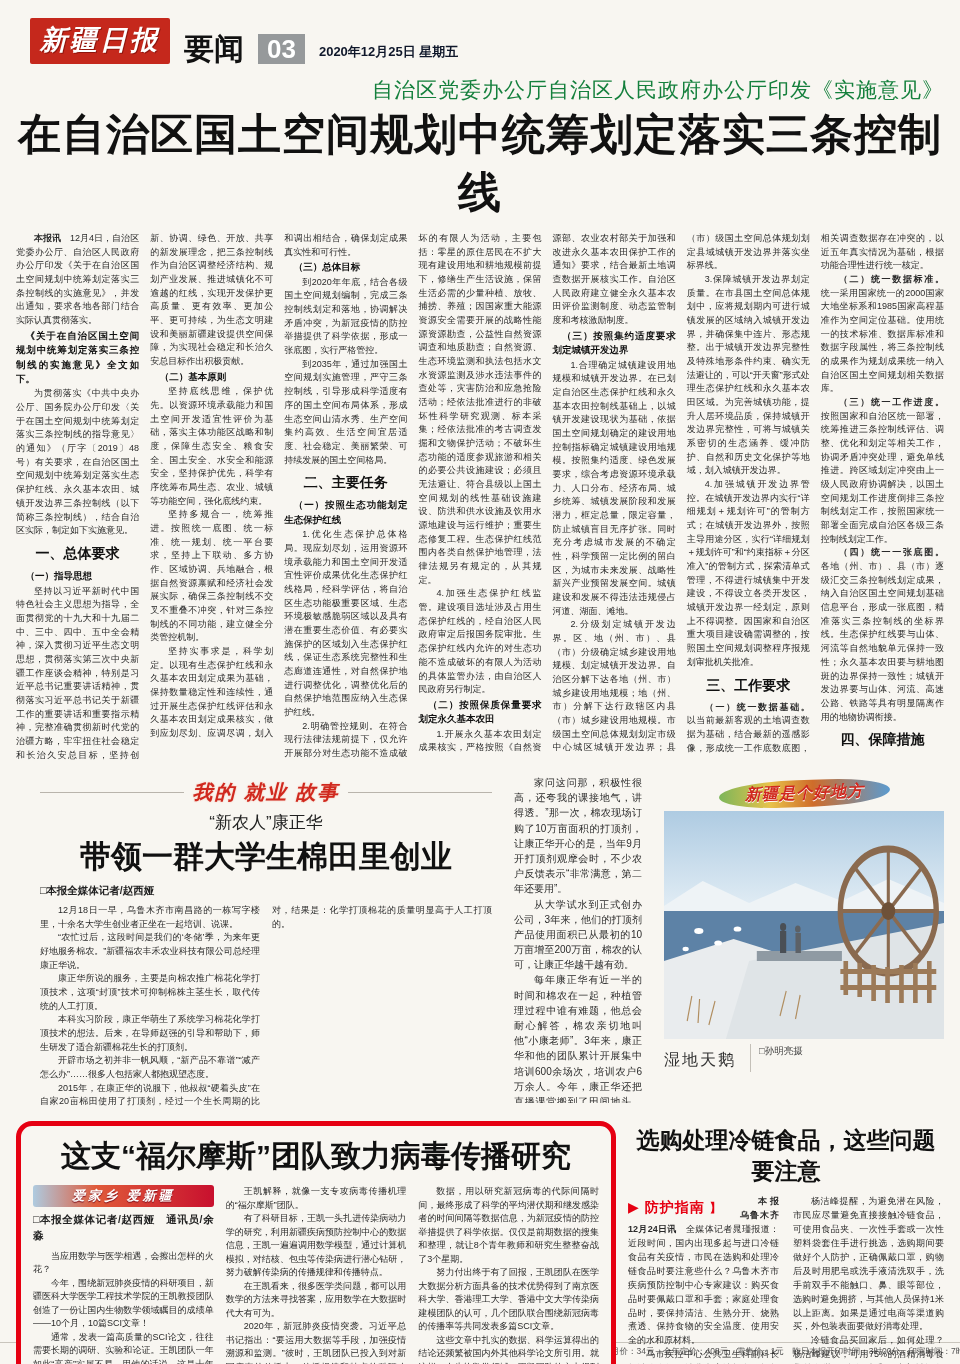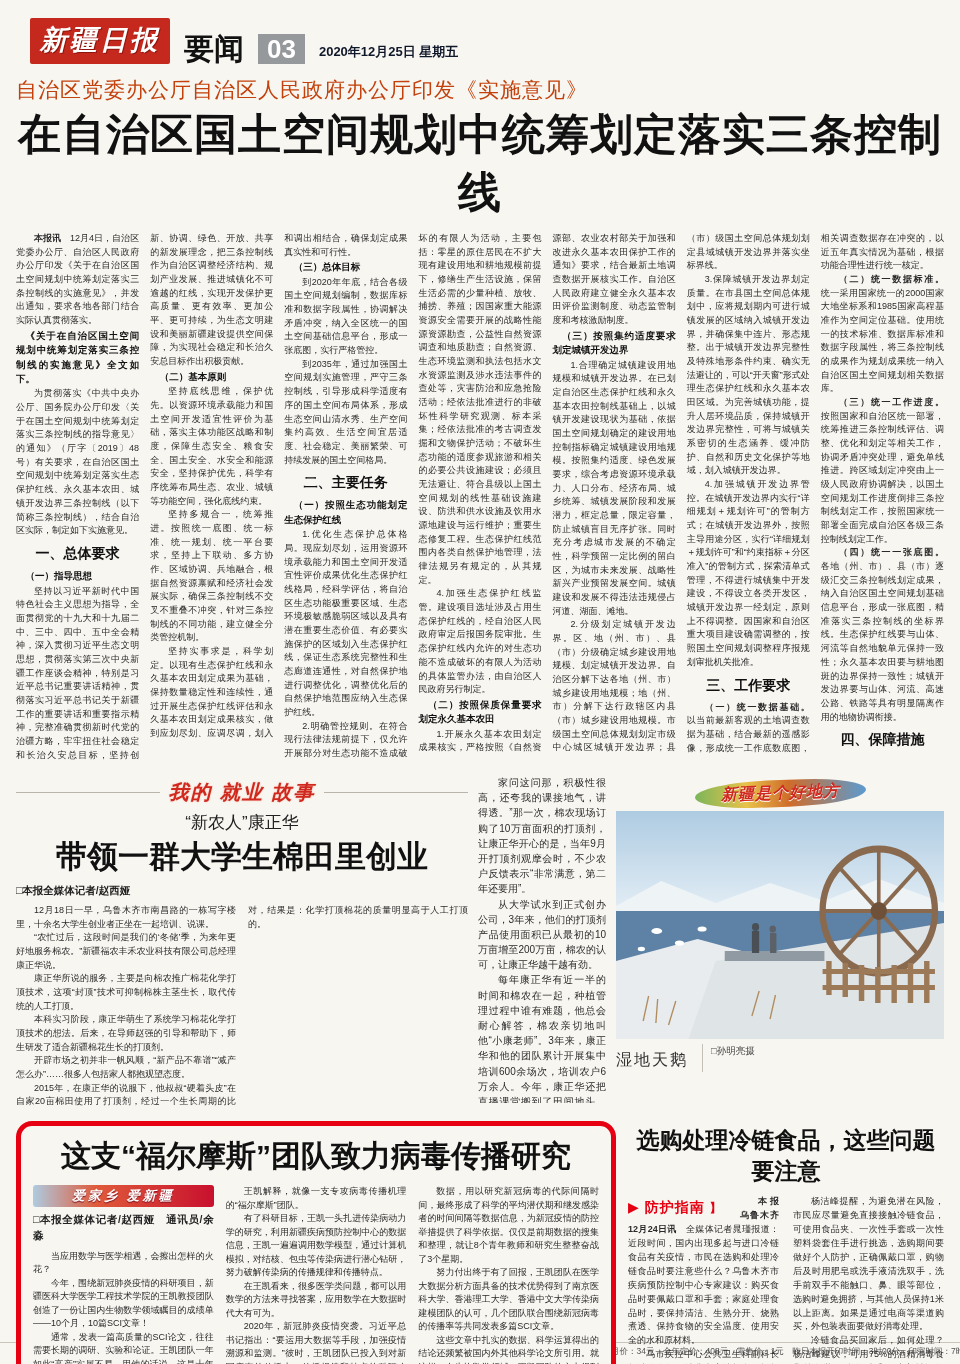--- a/index.html
+++ b/index.html
@@ -7,29 +7,29 @@
         font-family:"Liberation Sans","DejaVu Sans",sans-serif;color:#2a2a2a;overflow:hidden;}
   
   .masthead{display:flex;align-items:flex-end;gap:14px;padding:16px 0 0 30px;height:48px;}
   .logo{background:#c5281c;color:#fff;font-weight:bold;font-size:27px;letter-spacing:3px;
         padding:4px 10px 6px;border-radius:2px;font-style:italic;text-shadow:1px 1px 0 #8e150d;}
   .section-name{font-size:30px;font-weight:bold;color:#111;line-height:1;}
   .pageno{background:#96999b;color:#fff;font-weight:bold;font-size:26px;padding:2px 9px;line-height:1;}
   .dateline{font-size:13px;font-weight:bold;color:#0f172a;padding-bottom:3px;}
   
   .main-art{padding:6px 16px 0;}
-  .kicker{text-align:left;font-size:21px;color:#c2410c;letter-spacing:1px;margin:6px 0 2px;}
+  .kicker{text-align:right;font-size:21px;color:#15803d;letter-spacing:1px;margin:6px 0 2px;}
   .headline-1{text-align:center;font-size:43px;font-weight:bold;color:#111;letter-spacing:1px;margin:2px 0 10px;}
   .body-cols{column-count:7;column-gap:11px;height:535px;column-fill:auto;overflow:hidden;
              font-size:9px;line-height:1.52;text-align:justify;}
   .body-cols p,.cols p{margin:0;text-indent:2em;}
   .body-cols h3,.cols h3{font-size:14px;text-align:center;margin:5px 0;text-indent:0;color:#111;}
   .body-cols h4,.cols h4{font-size:9.5px;margin:1px 0;text-indent:1em;color:#111;}
   
-  .mid{display:flex;gap:10px;padding:8px 16px 0;height:336px;}
+  .mid{display:flex;gap:22px;padding:8px 16px 0;height:336px;margin-left:24px;}
   .mid-a{width:452px;flex:none;}
   .banner-job{display:flex;align-items:center;gap:8px;height:34px;}
   .banner-job:before,.banner-job:after{content:"";flex:1;border-top:1px solid #b9b4ac;}
   .banner-job .txt{color:#d0281e;font-weight:bold;font-style:italic;font-size:20px;letter-spacing:2px;
       text-shadow:0 0 2px #f4c0ae;}
   .kicker2{text-align:center;font-size:17px;margin:2px 0;color:#222;}
   .headline-2{text-align:center;font-size:31px;font-weight:bold;color:#111;margin:0 0 6px;}
   .byline{font-size:10.5px;font-weight:bold;margin:2px 0 6px;color:#222;}
   .cols2{column-count:2;column-gap:12px;height:208px;column-fill:auto;overflow:hidden;
          font-size:9px;line-height:1.52;text-align:justify;}
@@ -92,21 +92,21 @@
         <h4>《关于在自治区国土空间规划中统筹划定落实三条控制线的实施意见》全文如下。</h4>
         <p>为贯彻落实《中共中央办公厅、国务院办公厅印发〈关于在国土空间规划中统筹划定落实三条控制线的指导意见〉的通知》（厅字〔2019〕48号）有关要求，在自治区国土空间规划中统筹划定落实生态保护红线、永久基本农田、城镇开发边界三条控制线（以下简称三条控制线），结合自治区实际，制定如下实施意见。</p>
         <h3>一、总体要求</h3>
         <h4>（一）指导思想</h4>
         <p>坚持以习近平新时代中国特色社会主义思想为指导，全面贯彻党的十九大和十九届二中、三中、四中、五中全会精神，深入贯彻习近平生态文明思想，贯彻落实第三次中央新疆工作座谈会精神，特别是习近平总书记重要讲话精神，贯彻落实习近平总书记关于新疆工作的重要讲话和重要指示精神，完整准确贯彻新时代党的治疆方略，牢牢扭住社会稳定和长治久安总目标，坚持创新、协调、绿色、开放、共享的新发展理念，把三条控制线作为自治区调整经济结构、规划产业发展、推进城镇化不可逾越的红线，实现开发保护更高质量、更有效率、更加公平、更可持续，为生态文明建设和美丽新疆建设提供空间保障，为实现社会稳定和长治久安总目标作出积极贡献。</p>
         <h4>（二）基本原则</h4>
         <p>坚持底线思维，保护优先。以资源环境承载能力和国土空间开发适宜性评价为基础，落实主体功能区战略和制度，保障生态安全、粮食安全、国土安全、水安全和能源安全，坚持保护优先，科学有序统筹布局生态、农业、城镇等功能空间，强化底线约束。</p>
         <p>坚持多规合一，统筹推进。按照统一底图、统一标准、统一规划、统一平台要求，坚持上下联动、多方协作、区域协调、兵地融合，根据自然资源禀赋和经济社会发展实际，确保三条控制线不交叉不重叠不冲突，针对三条控制线的不同功能，建立健全分类管控机制。</p>
         <p>坚持实事求是，科学划定。以现有生态保护红线和永久基本农田划定成果为基础，保持数量稳定性和连续性，通过开展生态保护红线评估和永久基本农田划定成果核实，做到应划尽划、应调尽调，划入和调出相结合，确保划定成果真实性和可行性。</p>
         <h4>（三）总体目标</h4>
-        <p>到2020年年底，结合各级国土空间规划编制，数据库标准和数据字段属性，协调解决矛盾冲突，纳入全区统一的国土空间基础信息平台，形成一张底图，实行严格管控。</p>
+        <p>到2020年年底，结合各级国土空间规划编制，完成三条控制线划定和落地，协调解决矛盾冲突，为新冠疫情的防控举措提供了科学依据，形成一张底图，实行严格管控。</p>
         <p>到2035年，通过加强国土空间规划实施管理，严守三条控制线，引导形成科学适度有序的国土空间布局体系，形成生态空间山清水秀、生产空间集约高效、生活空间宜居适度、社会稳定、美丽繁荣、可持续发展的国土空间格局。</p>
         <h3>二、主要任务</h3>
         <h4>（一）按照生态功能划定生态保护红线</h4>
         <p>1.优化生态保护总体格局。现应划尽划，运用资源环境承载能力和国土空间开发适宜性评价成果优化生态保护红线格局，经科学评估，将自治区生态功能极重要区域、生态环境极敏感脆弱区域以及具有潜在重要生态价值、有必要实施保护的区域划入生态保护红线，保证生态系统完整性和生态廊道连通性，对自然保护地进行调整优化，调整优化后的自然保护地范围应纳入生态保护红线。</p>
         <p>2.明确管控规则。在符合现行法律法规前提下，仅允许开展部分对生态功能不造成破坏的有限人为活动，主要包括：零星的原住居民在不扩大现有建设用地和耕地规模前提下，修缮生产生活设施，保留生活必需的少量种植、放牧、捕捞、养殖；因国家重大能源资源安全需要开展的战略性能源资源勘查，公益性自然资源调查和地质勘查；自然资源、生态环境监测和执法包括水文水资源监测及涉水违法事件的查处等，灾害防治和应急抢险活动；经依法批准进行的非破坏性科学研究观测、标本采集；经依法批准的考古调查发掘和文物保护活动；不破坏生态功能的适度参观旅游和相关的必要公共设施建设；必须且无法避让、符合县级以上国土空间规划的线性基础设施建设、防洪和供水设施及饮用水源地建设与运行维护；重要生态修复工程。生态保护红线范围内各类自然保护地管理，法律法规另有规定的，从其规定。</p>
         <p>4.加强生态保护红线监管。建设项目选址涉及占用生态保护红线的，经自治区人民政府审定后报国务院审批。生态保护红线内允许的对生态功能不造成破坏的有限人为活动的具体监管办法，由自治区人民政府另行制定。</p>
         <h4>（二）按照保质保量要求划定永久基本农田</h4>
         <p>1.开展永久基本农田划定成果核实，严格按照《自然资源部、农业农村部关于加强和改进永久基本农田保护工作的通知》要求，结合最新土地调查数据开展核实工作。自治区人民政府建立健全永久基本农田评价监测制度、动态监管制度和考核激励制度。</p>
         <h4>（三）按照集约适度要求划定城镇开发边界</h4>
         <p>1.合理确定城镇建设用地规模和城镇开发边界。在已划定自治区生态保护红线和永久基本农田控制线基础上，以城镇开发建设现状为基础，依据国土空间规划确定的建设用地控制指标确定城镇建设用地规模。按照集约适度、绿色发展要求，综合考虑资源环境承载力、人口分布、经济布局、城乡统筹、城镇发展阶段和发展潜力，框定总量，限定容量，防止城镇盲目无序扩张。同时充分考虑城市发展的不确定性，科学预留一定比例的留白区，为城市未来发展、战略性新兴产业预留发展空间。城镇建设和发展不得违法违规侵占河道、湖面、滩地。</p>

